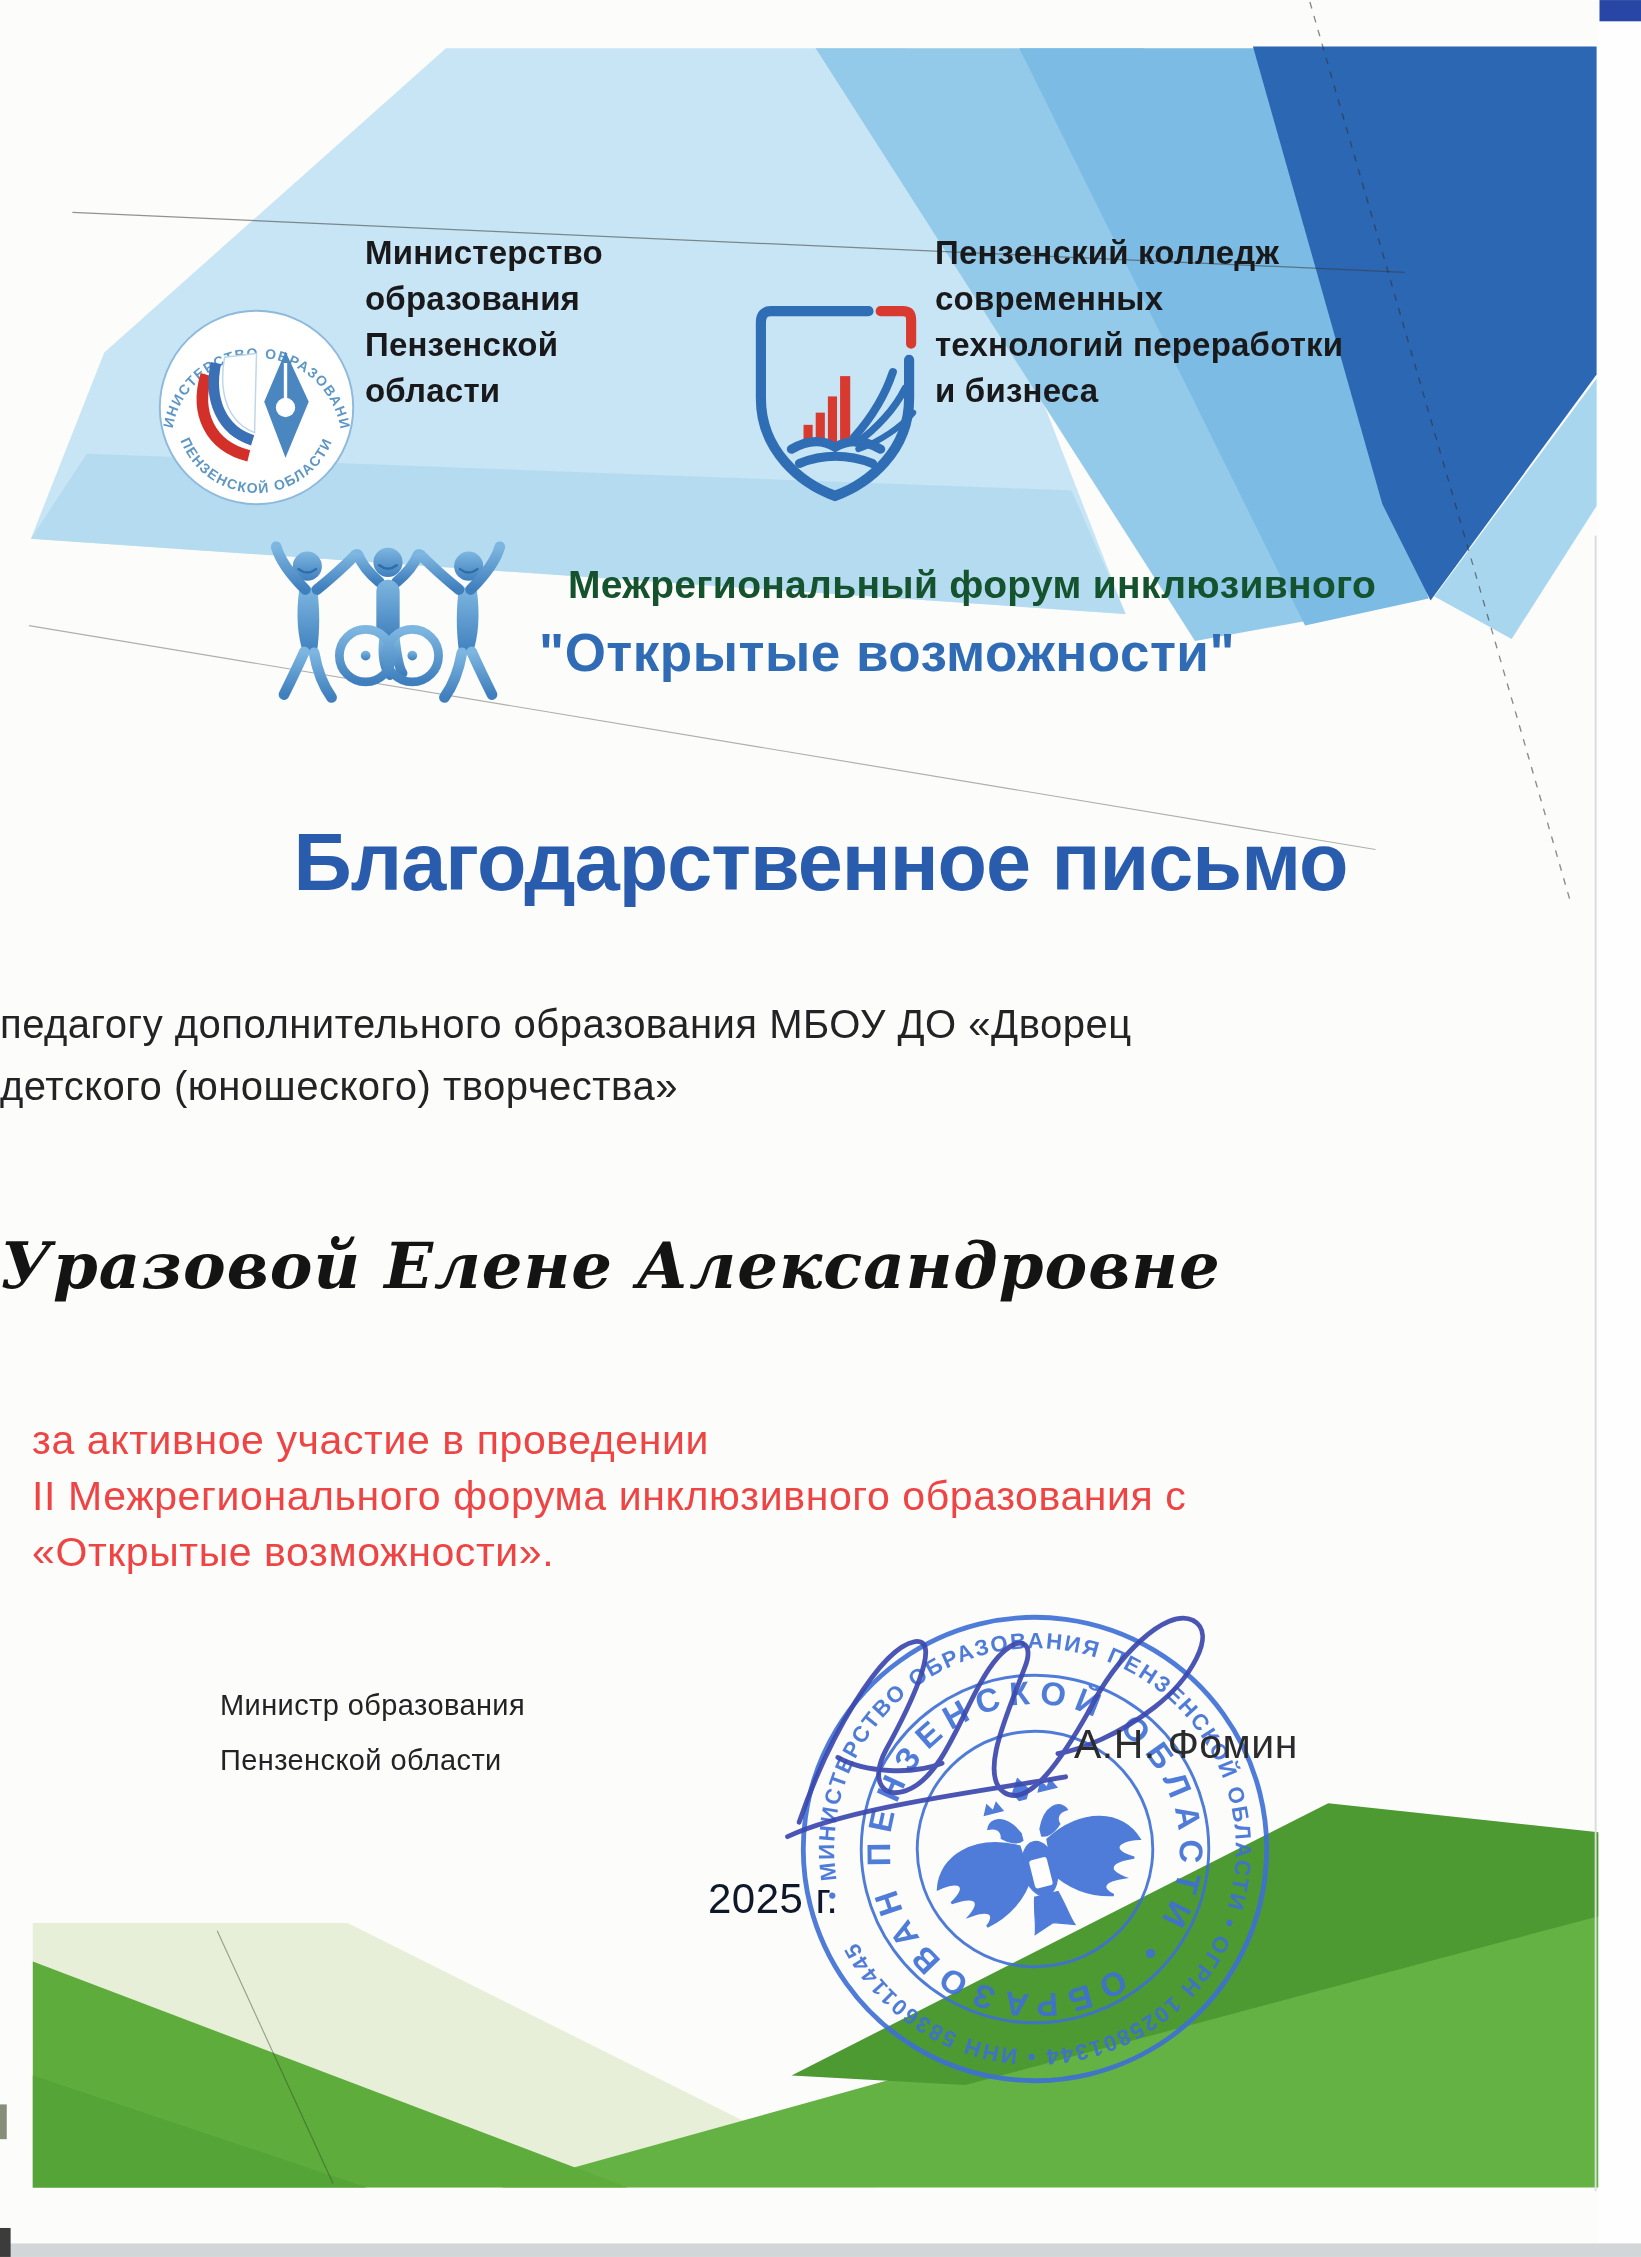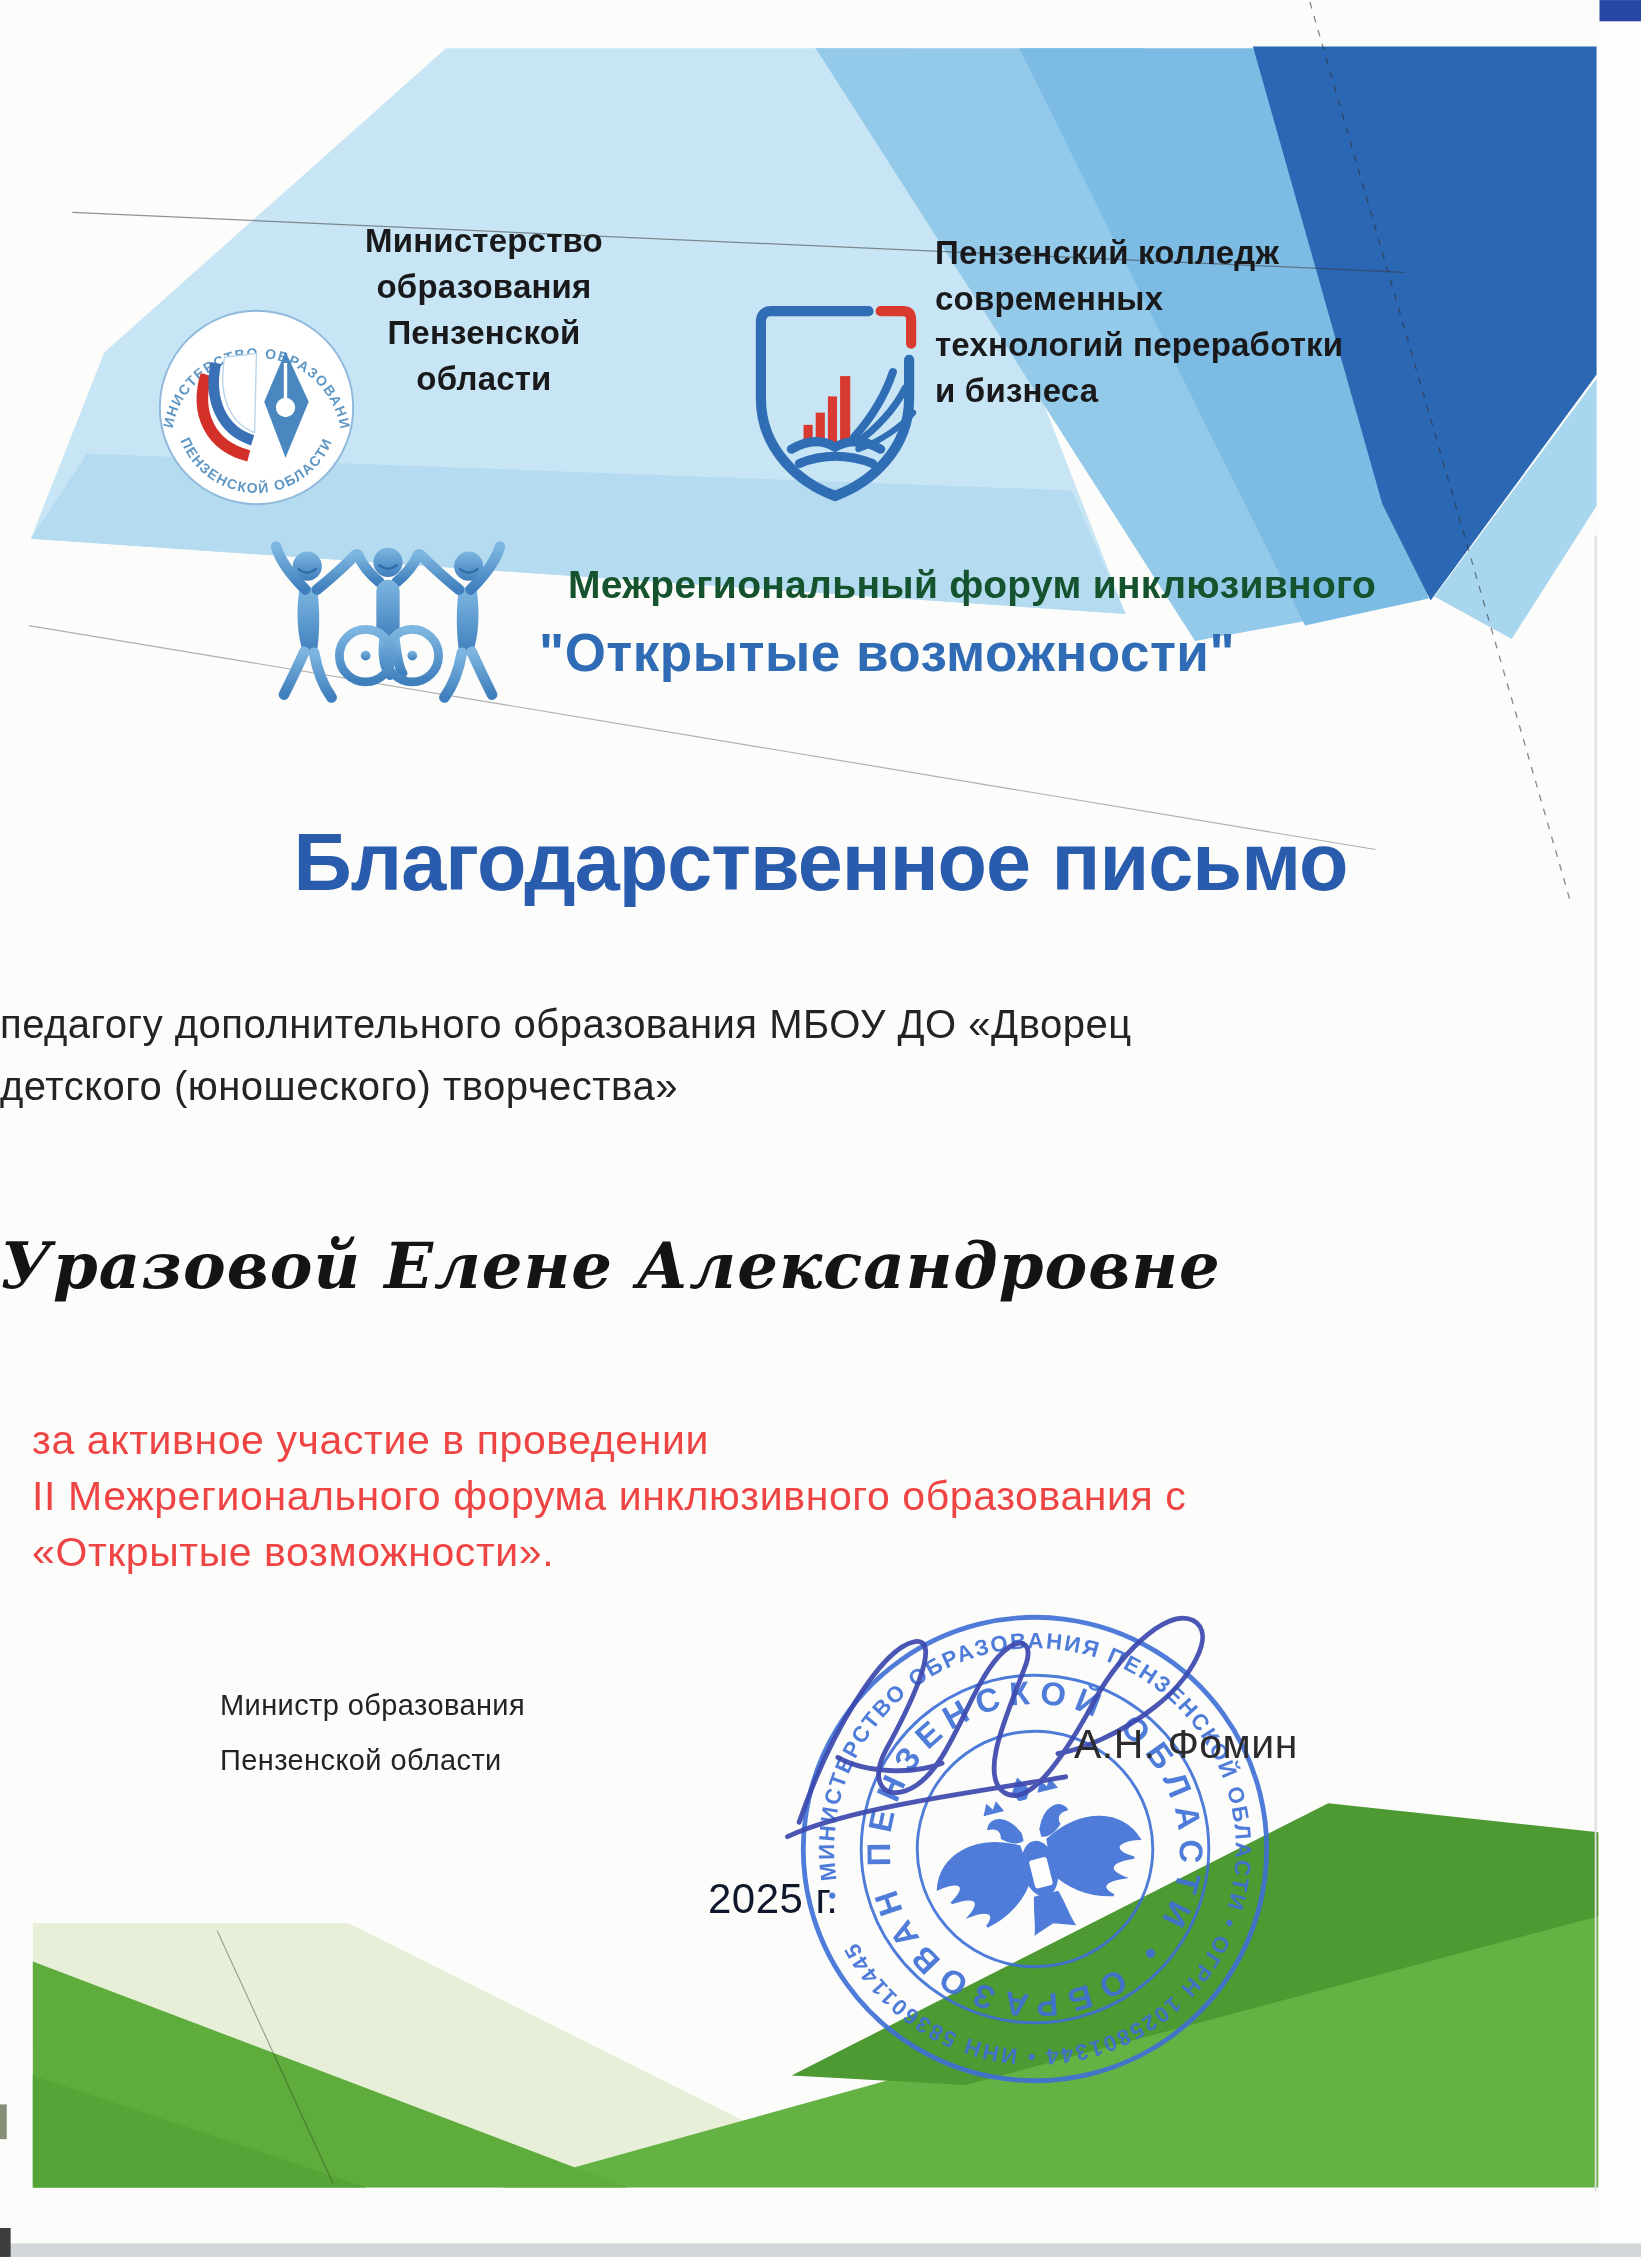--- a/index.html
+++ b/index.html
@@ -73,21 +73,21 @@
     <g>
       <path d="M -52,-34 C -64,6 -48,40 -8,50" stroke="#d23028" stroke-width="12" fill="none"></path>
       <path d="M -42,-46 C -50,-8 -36,24 -4,34" stroke="#3a70b6" stroke-width="11" fill="none"></path>
       <path d="M -33,-52 C -40,-12 -28,16 -2,26 L 0,-56 Z" fill="#ffffff" stroke="#bdd6ea" stroke-width="1.5"></path>
       <path d="M 30,-58 L 54,-6 L 30,52 L 8,-6 Z" fill="#4a86c0"></path>
       <circle cx="30" cy="0" r="10" fill="#ffffff"></circle>
       <line x1="30" y1="-46" x2="30" y2="-8" stroke="#ffffff" stroke-width="3.5"></line>
     </g>
   </svg>
 
-  <div class="abs caption" style="left:365px;top:218px;text-align:center;">
+  <div class="abs caption" style="left:365px;top:230px;">
     <div>Министерство</div>
     <div>образования</div>
     <div>Пензенской</div>
     <div>области</div>
   </div>
 
   <svg class="abs" style="left:748px;top:301px;" width="174" height="203" viewBox="0 0 170 200">
     <path d="M118 10 H22 C15 10 12 14 12 21 V96 C12 148 52 180 85 192 C118 180 158 148 158 96 V58" stroke="#2f6db4" stroke-width="10" fill="none" stroke-linecap="round"></path>
     <path d="M130 10 H152 C158 10 160 13 160 19 V42" stroke="#d93a30" stroke-width="10" fill="none" stroke-linecap="round"></path>
     <g>

